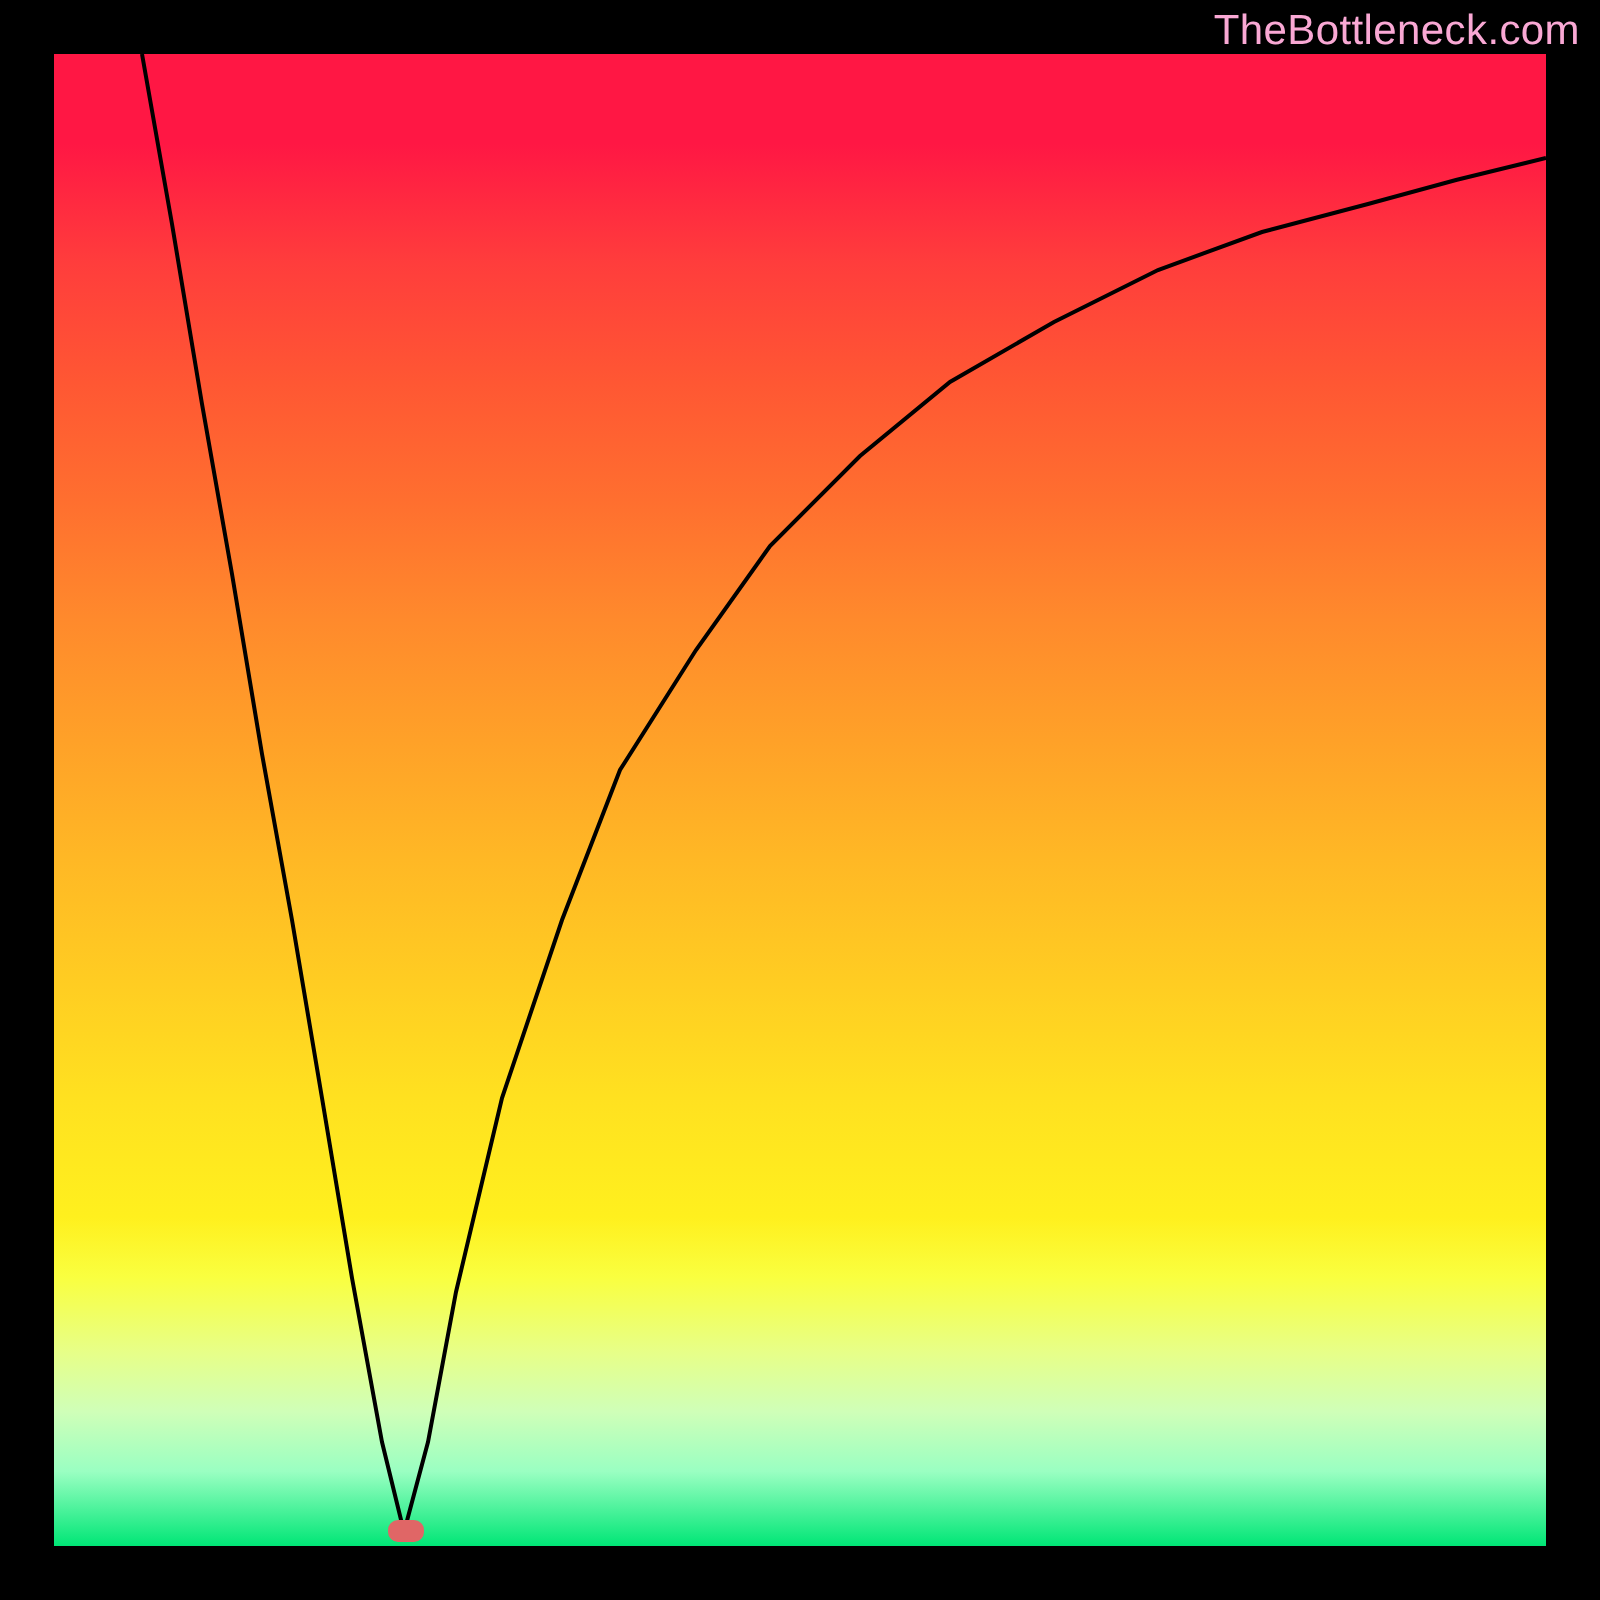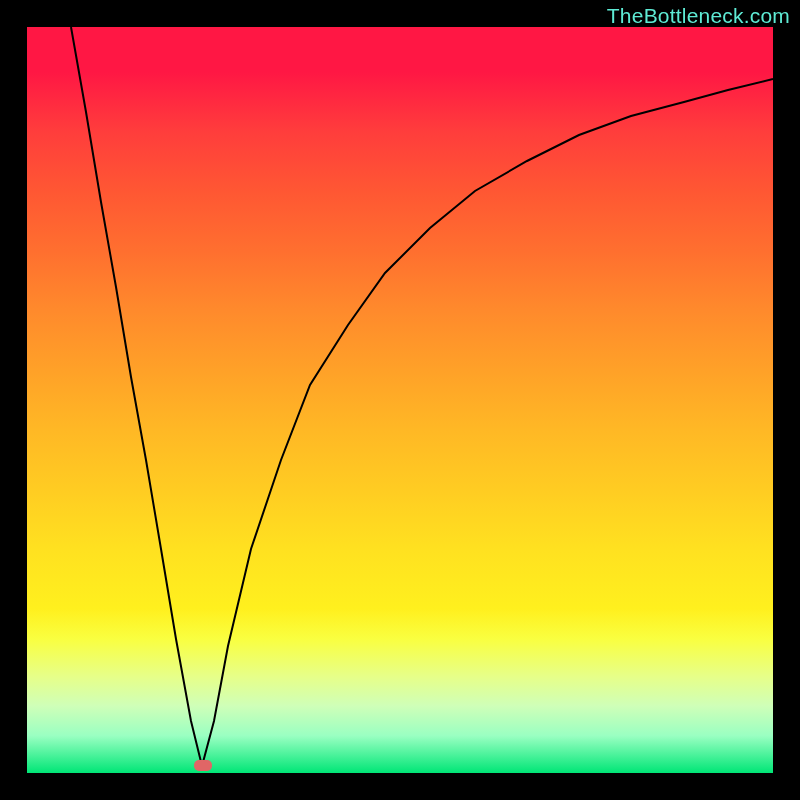--- a/index.html
+++ b/index.html
@@ -35,21 +35,21 @@
       #00e676 100%
     );
   }
   .watermark {
     position: absolute;
     top: 4px;
     right: 10px;
     font-family: Arial, Helvetica, sans-serif;
     font-size: 21px;
     font-weight: 500;
-    color: #5eead4;
+    color: #f9a8d4;
     letter-spacing: 0.2px;
   }
   svg.curve {
     position: absolute;
     left: 0;
     top: 0;
     width: 746px;
     height: 746px;
   }
   .marker {

